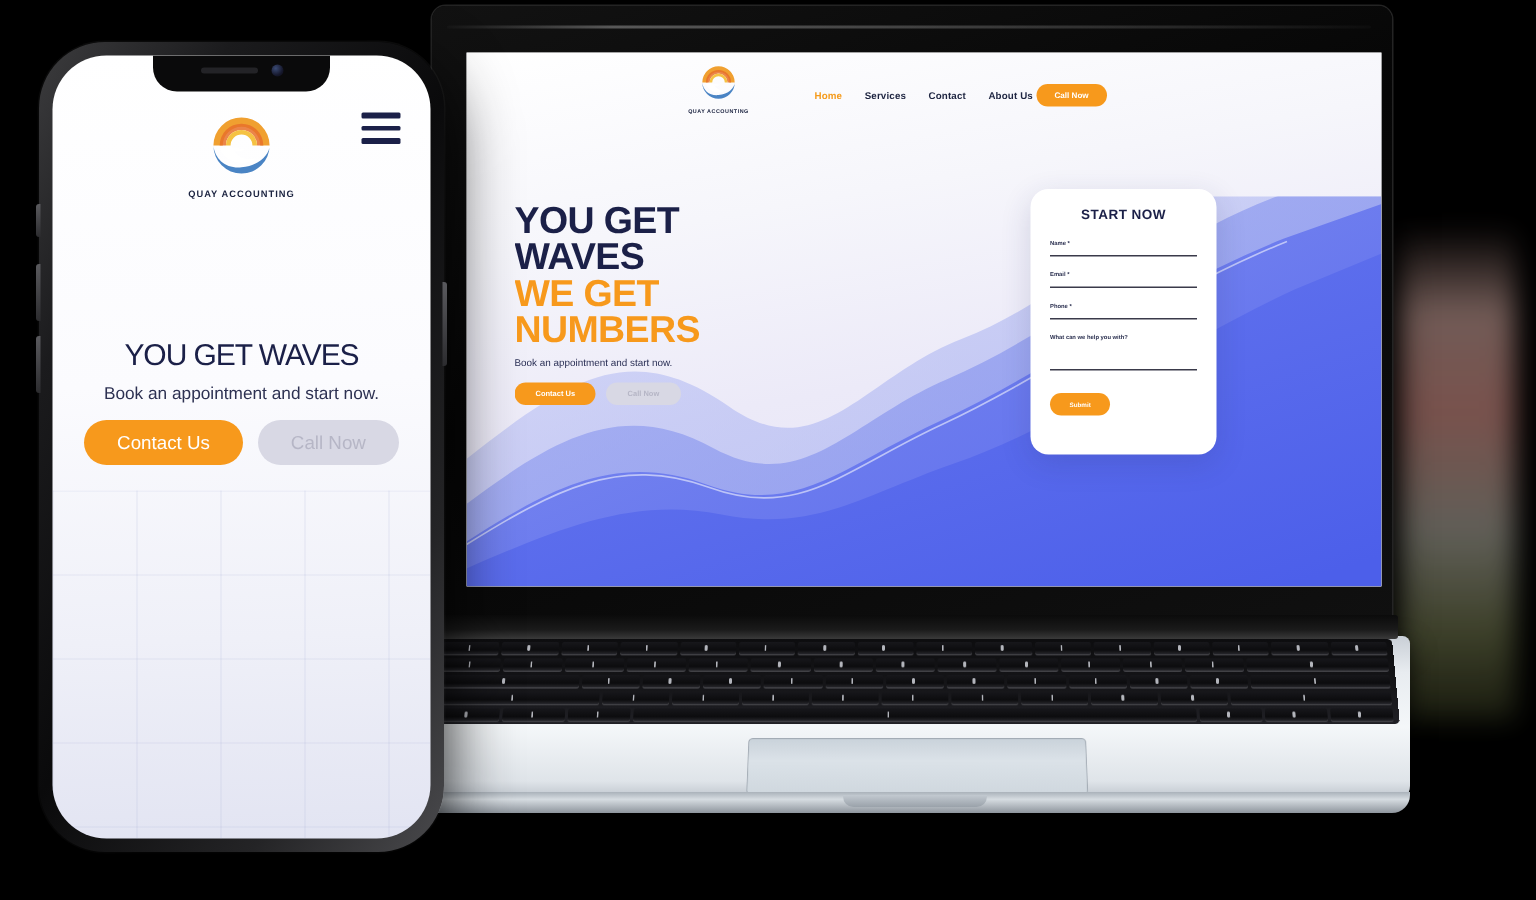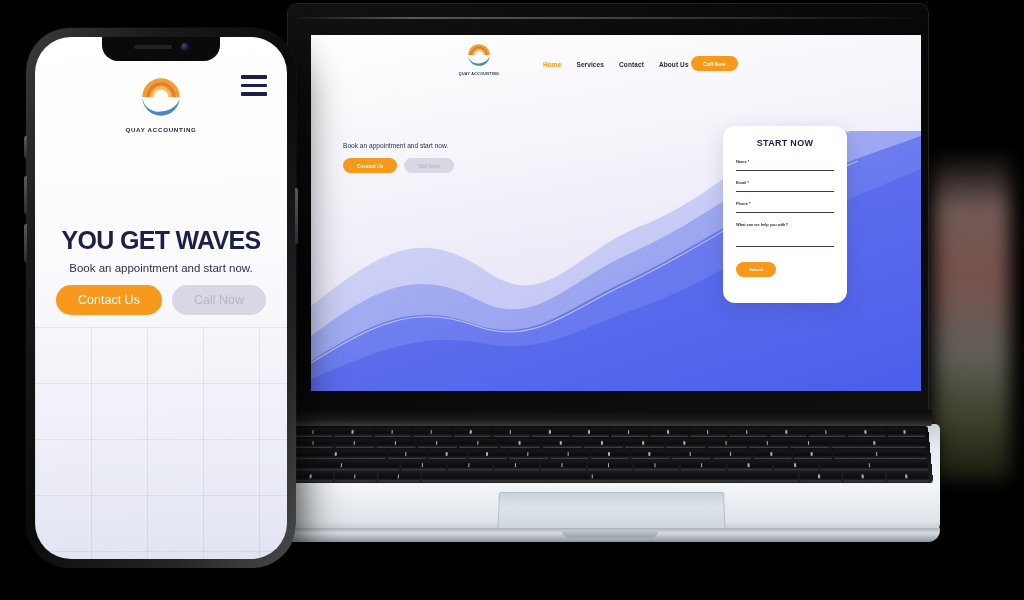--- a/index.html
+++ b/index.html
@@ -191,21 +191,21 @@
     border: none;
     cursor: pointer;
     white-space: nowrap;
   }
   .btn-primary { background: #f7991c; color: #fff; }
   .btn-secondary { background: #d8d8e4; color: #b6b6c6; }
 
   
   .form-card {
     position: absolute;
-    left: 412px;
+    left: 376px;
     top: 91px;
     width: 124px;
     height: 177px;
     background: #ffffff;
     border-radius: 12px;
     box-shadow: 0 6px 20px rgba(40,45,100,0.16);
     z-index: 7;
     padding: 12px 13px 10px 13px;
   }
   .form-card h2 {
@@ -424,23 +424,23 @@
 
   .phone-hero {
     position: absolute;
     left: 0; top: 190px;
     width: 100%;
     text-align: center;
     padding: 0 8px;
     z-index: 4;
   }
   .phone-hero h1 {
-    font-size: 25px;
+    font-size: 20px;
     line-height: 1.08;
-    font-weight: 700;
+    font-weight: 400;
     color: #1b2048;
     letter-spacing: -0.7px;
     white-space: nowrap;
   }
   .phone-hero h1 .accent { color: #f7991c; display: block; }
   .phone-hero .sub {
     margin-top: 8px;
     font-size: 11.5px;
     color: #2d3152;
   }
@@ -523,20 +523,26 @@
               <a href="#" class="active">Home</a>
               <a href="#">Services</a>
               <a href="#">Contact</a>
               <a href="#">About Us</a>
             </div>
 
             <button class="nav-cta">Call Now</button>
           </div>
 
           <div class="hero">
+            <h1>
+              <span>YOU GET</span><br>
+              <span>WAVES</span>
+              <span class="accent">WE GET</span>
+              <span class="accent">NUMBERS</span>
+            </h1>
             <div class="sub">Book an appointment and start now.</div>
             <div class="btn-row">
               <button class="btn btn-primary">Contact Us</button>
               <button class="btn btn-secondary">Call Now</button>
             </div>
           </div>
 
           <div class="form-card">
             <h2>START NOW</h2>
 

